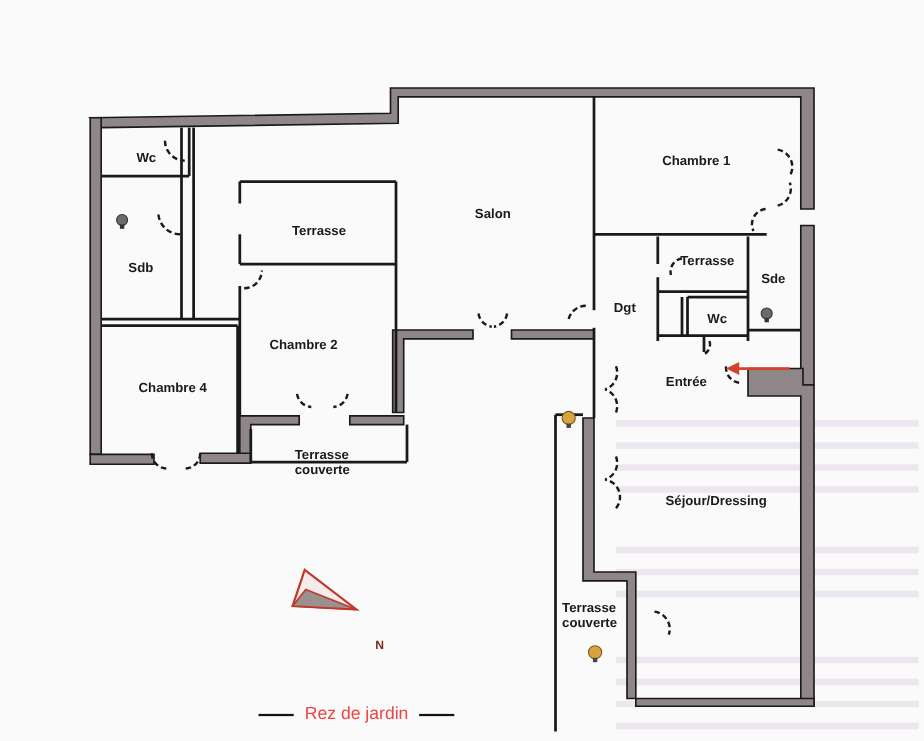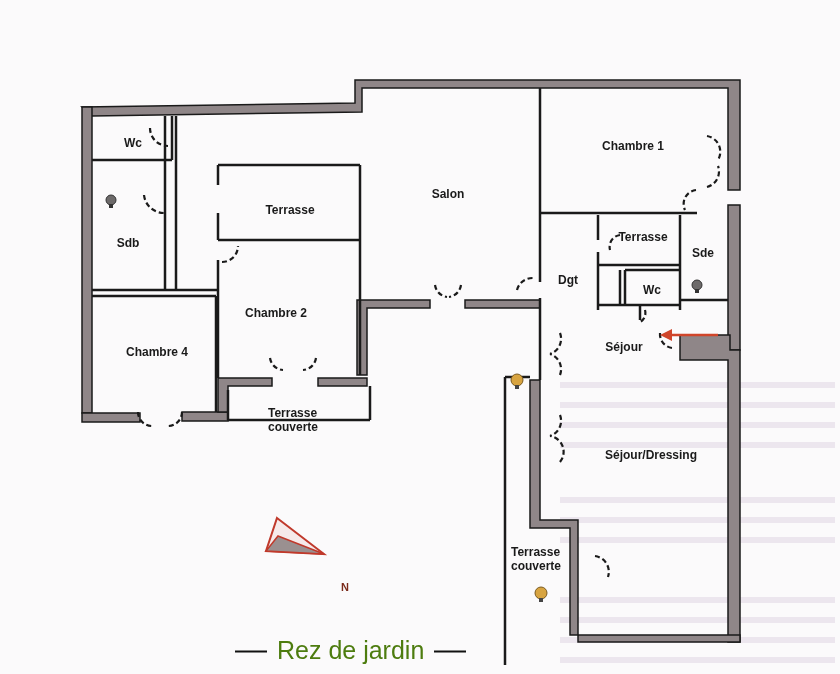--- a/index.html
+++ b/index.html
@@ -1,19 +1,19 @@
 <!DOCTYPE html>
 <html><head>
 <meta charset="utf-8">
 <style>
   html,body{margin:0;padding:0;background:#fbfafb;}
   body{width:840px;height:674px;position:relative;overflow:hidden;font-family:"Liberation Sans",sans-serif;}
   .plan{position:absolute;left:0;top:0;}
   .lbl{position:absolute;font-weight:bold;font-size:12px;color:#1a1a1a;line-height:14px;white-space:nowrap;transform:translate(-50%,-50%);}
-  .title{position:absolute;left:225px;top:650px;font-size:25px;color:#4d7c0f;transform:translateY(-50%);}
+  .title{position:absolute;left:225px;top:650px;font-size:16px;color:#ef4444;transform:translateY(-50%);}
   .title .dash{display:inline-block;width:32px;height:2px;background:#111;vertical-align:middle;margin:0 10px;}
 </style>
 </head>
 <body>
 
 <svg class="plan" width="840" height="674" viewBox="0 0 840 674">
 
   <g stroke="#ece6ee" stroke-width="6">
     <line x1="560" y1="385" x2="835" y2="385"></line>
     <line x1="560" y1="405" x2="835" y2="405"></line>
@@ -154,21 +154,21 @@
 <div class="lbl" style="left:128px;top:243px">Sdb</div>
 <div class="lbl" style="left:290px;top:210px">Terrasse</div>
 <div class="lbl" style="left:448px;top:194px">Salon</div>
 <div class="lbl" style="left:633px;top:146px">Chambre 1</div>
 <div class="lbl" style="left:643px;top:237px">Terrasse</div>
 <div class="lbl" style="left:703px;top:253px">Sde</div>
 <div class="lbl" style="left:568px;top:280px">Dgt</div>
 <div class="lbl" style="left:652px;top:290px">Wc</div>
 <div class="lbl" style="left:276px;top:313px">Chambre 2</div>
 <div class="lbl" style="left:157px;top:352px">Chambre 4</div>
-<div class="lbl" style="left:624px;top:347px">Séjour</div>
+<div class="lbl" style="left:624px;top:347px">Entrée</div>
 <div class="lbl" style="left:293px;top:420px;white-space:pre-line">Terrasse
 couverte</div>
 <div class="lbl" style="left:651px;top:455px">Séjour/Dressing</div>
 <div class="lbl" style="left:536px;top:559px;white-space:pre-line">Terrasse
 couverte</div>
 
 <div class="lbl" style="left:345px;top:587px;color:#7a2a1a;font-size:11px">N</div>
 
 <div class="title">
   <span class="dash"></span><span>Rez de jardin</span><span class="dash"></span>

